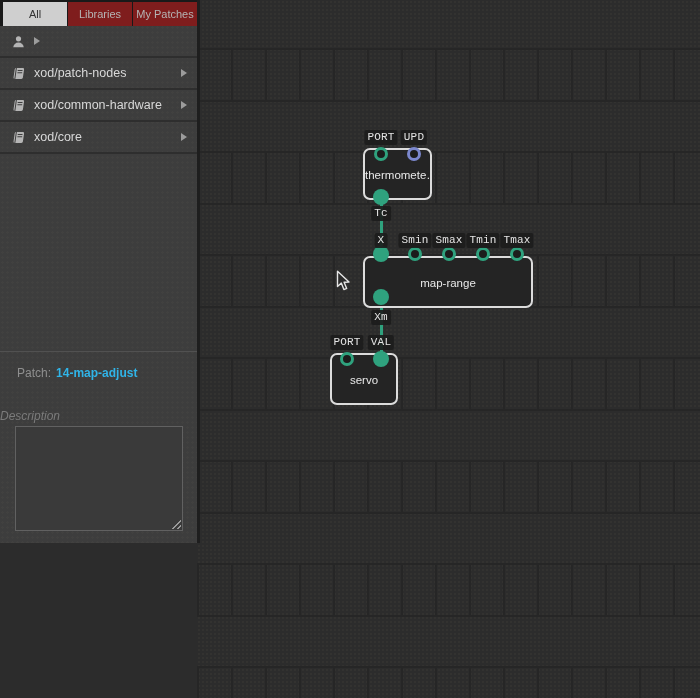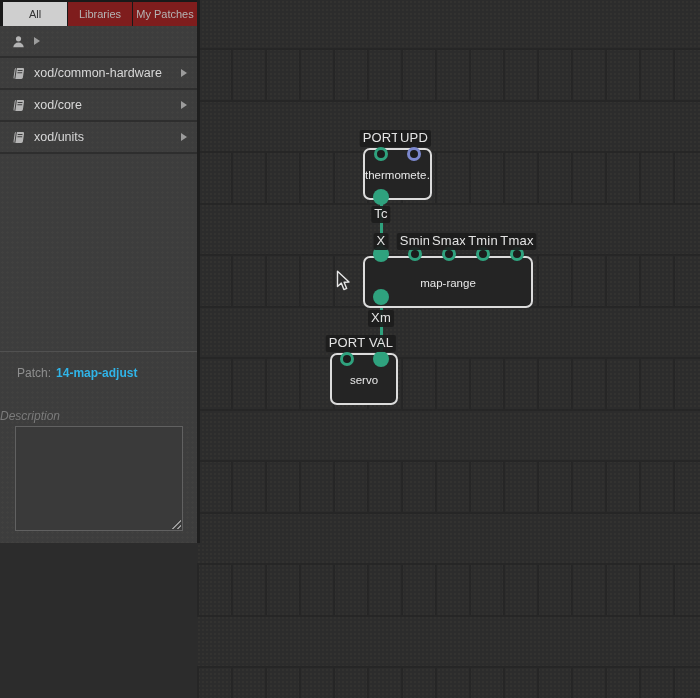--- a/index.html
+++ b/index.html
@@ -16,23 +16,23 @@
   .link{position:absolute;width:3px;background:var(--pin-green,#2fa27e);z-index:1;}
   
   .node{position:absolute;box-sizing:border-box;background:#242424;
         border:2px solid var(--node-border,#dcdcdc);border-radius:7px;z-index:2;}
   .node-label{position:absolute;left:0;right:0;top:19px;text-align:center;font-size:11.5px;
         color:#e8e8e8;white-space:nowrap;overflow:hidden;}
   .pin{position:absolute;border-radius:50%;z-index:4;box-sizing:content-box;}
   .pin-ring{width:8px;height:8px;border:3px solid var(--pin-green,#2fa27e);background:#1c1c1c;}
   .pin-ring.purple{border-color:var(--pin-purple,#7b87cd);}
   .pin-filled{width:16px;height:16px;background:var(--pin-green,#2fa27e);}
-  .chip{position:absolute;transform:translateX(-50%);font-size:13px;line-height:1.15;
+  .chip{position:absolute;transform:translateX(-50%);font-size:11px;line-height:1.15;
         color:#e3e3e3;background:rgba(28,28,28,0.92);padding:1px 3px;border-radius:2px;
-        z-index:5;white-space:nowrap;letter-spacing:0.2px;}
+        z-index:5;white-space:nowrap;letter-spacing:0.2px;font-family:Liberation Mono, monospace;}
   
   .sidebar{position:absolute;left:0;top:0;width:197px;height:543px;
         background:var(--sidebar-bg,#3d3d3d);border-right:3px solid #1e1e1e;z-index:10;
         background-image:radial-gradient(rgba(200,190,150,0.03) 1px, transparent 1.2px);
         background-size:5px 5px;}
   .tabbar{position:absolute;left:0;top:0;width:197px;height:26px;background:#191919;
         display:flex;gap:1px;align-items:flex-end;padding-left:3px;box-sizing:border-box;}
   .tab{flex:1;height:24px;display:flex;align-items:center;justify-content:center;
         font-size:11px;background:#7f1d1d;color:#b5b5b5;cursor:default;}
   .tab.active{background:#cfcfcf;color:#333;}
@@ -124,20 +124,32 @@
     <div class="liblist">
 
       <div class="lib-item">
         <svg class="lib-icon" viewBox="0 0 13 13">
           <circle cx="6.5" cy="3.8" r="2.6" fill="#b5b5b5"></circle>
           <path d="M1.3 12.2 a5.2 4.6 0 0 1 10.4 0 z" fill="#b5b5b5"></path>
         </svg>
         <span class="arrow"></span>
       </div>
 
+      <div class="lib-item">
+        <svg class="lib-icon" viewBox="0 0 13 13">
+          <g transform="skewX(-8) translate(1.2,0)">
+            <rect x="1.8" y="1" width="9.4" height="11" rx="1.4" fill="#b5b5b5"></rect>
+            <rect x="2.8" y="1" width="1" height="11" fill="#3d3d3d"></rect>
+            <line x1="5" y1="3.6" x2="9.8" y2="3.6" stroke="#3d3d3d" stroke-width="1"></line>
+            <line x1="5" y1="5.8" x2="9.8" y2="5.8" stroke="#3d3d3d" stroke-width="1"></line>
+          </g>
+        </svg>
+        <span class="lib-label">xod/patch-nodes</span>
+        <span class="arrow"></span>
+      </div>
 
       <div class="lib-item">
         <svg class="lib-icon" viewBox="0 0 13 13">
           <g transform="skewX(-8) translate(1.2,0)">
             <rect x="1.8" y="1" width="9.4" height="11" rx="1.4" fill="#b5b5b5"></rect>
             <rect x="2.8" y="1" width="1" height="11" fill="#3d3d3d"></rect>
             <line x1="5" y1="3.6" x2="9.8" y2="3.6" stroke="#3d3d3d" stroke-width="1"></line>
             <line x1="5" y1="5.8" x2="9.8" y2="5.8" stroke="#3d3d3d" stroke-width="1"></line>
           </g>
         </svg>
@@ -151,32 +163,20 @@
             <rect x="1.8" y="1" width="9.4" height="11" rx="1.4" fill="#b5b5b5"></rect>
             <rect x="2.8" y="1" width="1" height="11" fill="#3d3d3d"></rect>
             <line x1="5" y1="3.6" x2="9.8" y2="3.6" stroke="#3d3d3d" stroke-width="1"></line>
             <line x1="5" y1="5.8" x2="9.8" y2="5.8" stroke="#3d3d3d" stroke-width="1"></line>
           </g>
         </svg>
         <span class="lib-label">xod/core</span>
         <span class="arrow"></span>
       </div>
 
-      <div class="lib-item">
-        <svg class="lib-icon" viewBox="0 0 13 13">
-          <g transform="skewX(-8) translate(1.2,0)">
-            <rect x="1.8" y="1" width="9.4" height="11" rx="1.4" fill="#b5b5b5"></rect>
-            <rect x="2.8" y="1" width="1" height="11" fill="#3d3d3d"></rect>
-            <line x1="5" y1="3.6" x2="9.8" y2="3.6" stroke="#3d3d3d" stroke-width="1"></line>
-            <line x1="5" y1="5.8" x2="9.8" y2="5.8" stroke="#3d3d3d" stroke-width="1"></line>
-          </g>
-        </svg>
-        <span class="lib-label">xod/units</span>
-        <span class="arrow"></span>
-      </div>
 
     </div>
 
     <div class="divider"></div>
 
     <div class="patch-row"><span>Patch:</span><span class="patch-link">14-map-adjust</span>
     </div>
 
     <div class="desc-label">Description</div>
     <textarea class="desc-area" style=""></textarea>

